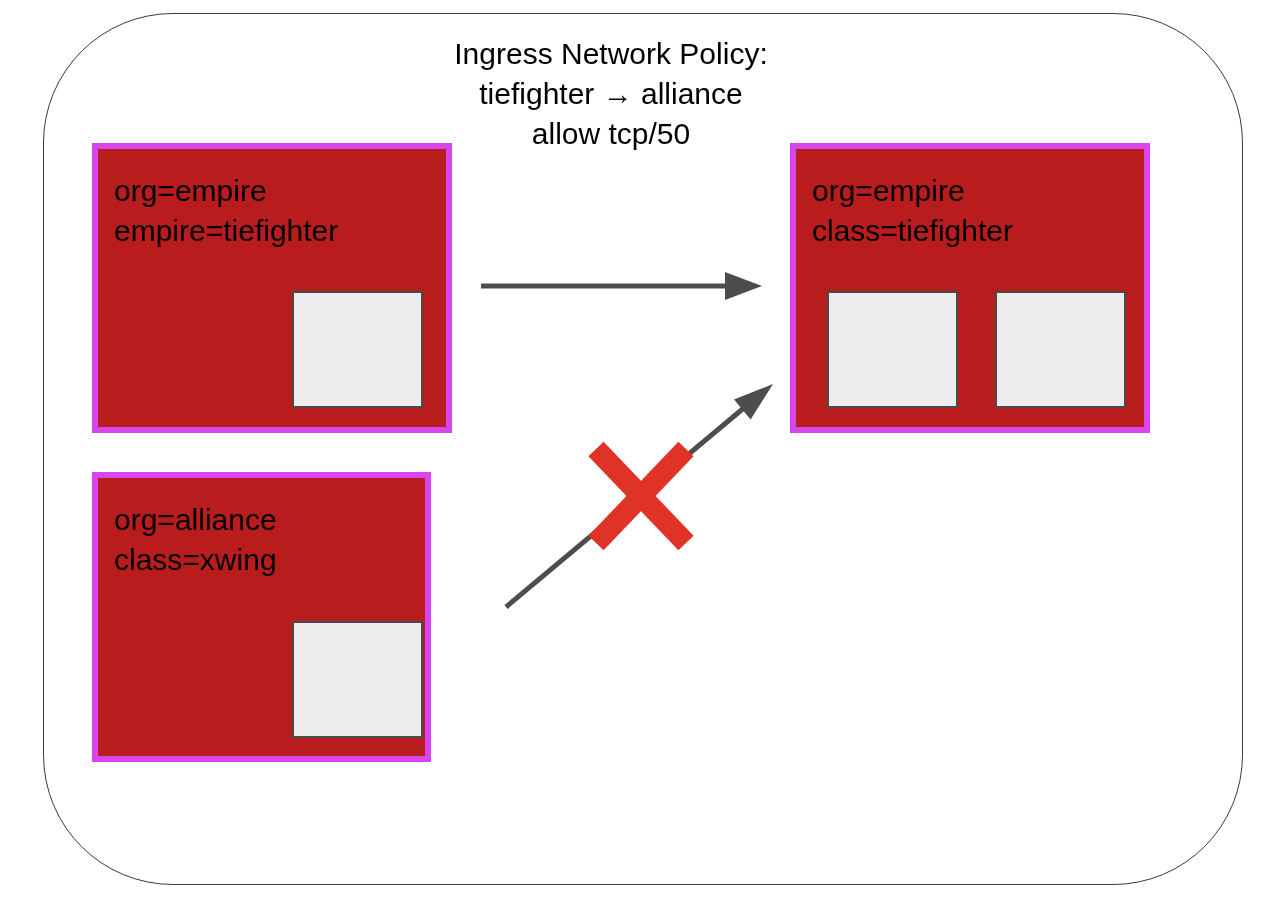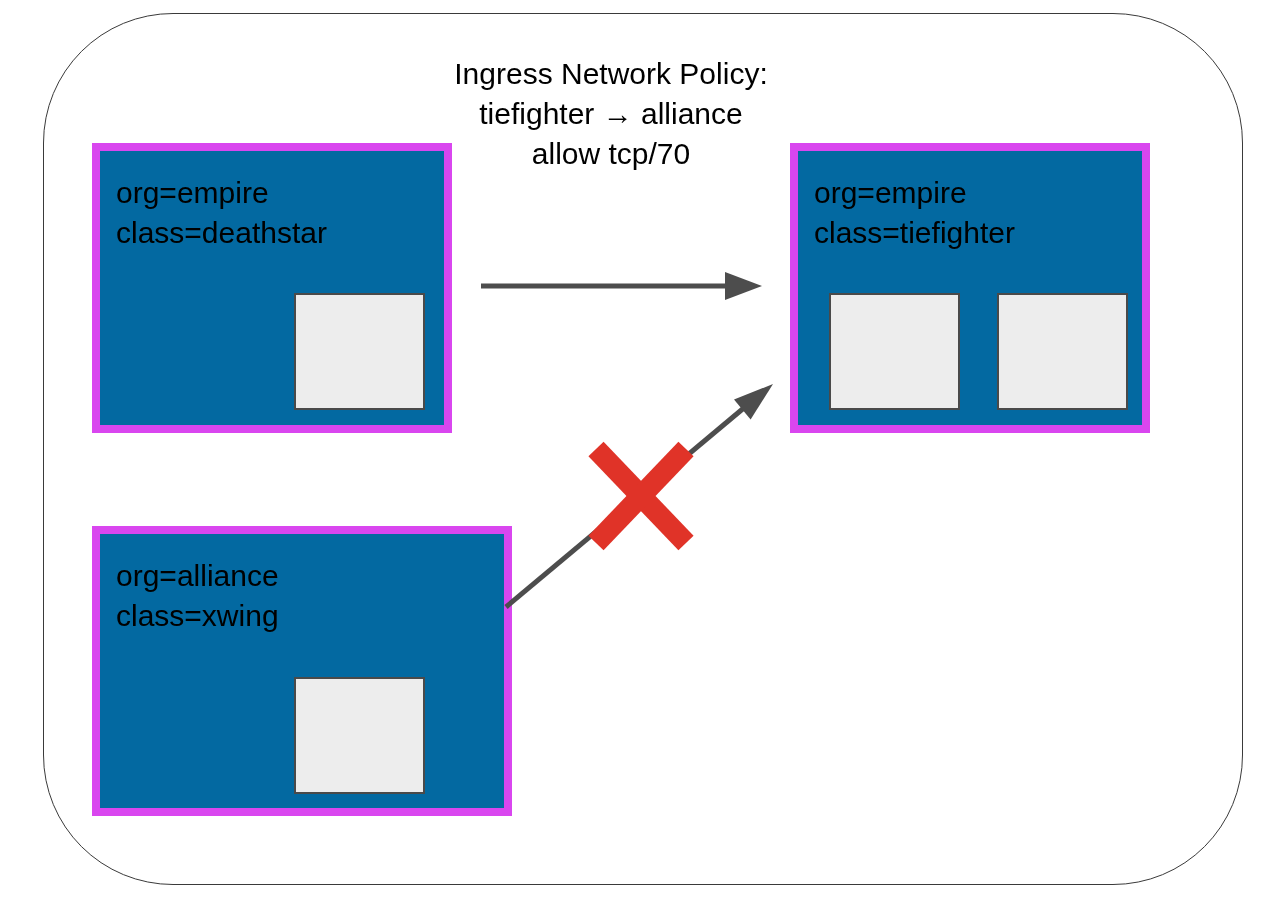--- a/index.html
+++ b/index.html
@@ -29,31 +29,30 @@
   }
   .title {
     position: absolute;
     left: 381px;
     top: 34px;
     width: 460px;
     text-align: center;
     font-size: 30px;
     line-height: 40px;
     white-space: nowrap;
-    margin-top: 20px;
   }
   .node {
     position: absolute;
-    border: 8px solid #d946ef;
+    border: 6px solid #d946ef;
     box-sizing: border-box;
-    background: #0369a1;
+    background: #b91c1c;
   }
   .node-tiefighter { left: 92px;  top: 143px; width: 360px; height: 290px; }
   .node-deathstar  { left: 790px; top: 143px; width: 360px; height: 290px; }
-  .node-xwing      { left: 92px;  top: 526px; width: 420px; height: 290px; padding-left: 36px; }
+  .node-xwing      { left: 92px;  top: 472px; width: 339px; height: 290px; padding-left: 36px; }
   .node-label {
     position: absolute;
     left: 16px;
     top: 22px;
     font-size: 30px;
     line-height: 40px;
     white-space: nowrap;
   }
   .pod {
     position: absolute;
@@ -87,27 +86,27 @@
 </head>
 <body>
 
 <div class="canvas">
 
   <div class="boundary"></div>
 
   <div class="title">
     <div>Ingress Network Policy:</div>
     <div>tiefighter → alliance</div>
-    <div>allow tcp/70</div>
+    <div>allow tcp/50</div>
   </div>
 
   <div class="node node-tiefighter">
     <div class="node-label">
       <div>org=empire</div>
-      <div>class=deathstar</div>
+      <div>empire=tiefighter</div>
     </div>
     <div class="pod pod-tiefighter"></div>
   </div>
 
   <div class="node node-deathstar">
     <div class="node-label">
       <div>org=empire</div>
       <div>class=tiefighter</div>
     </div>
     <div class="pod pod-deathstar-1"></div>

